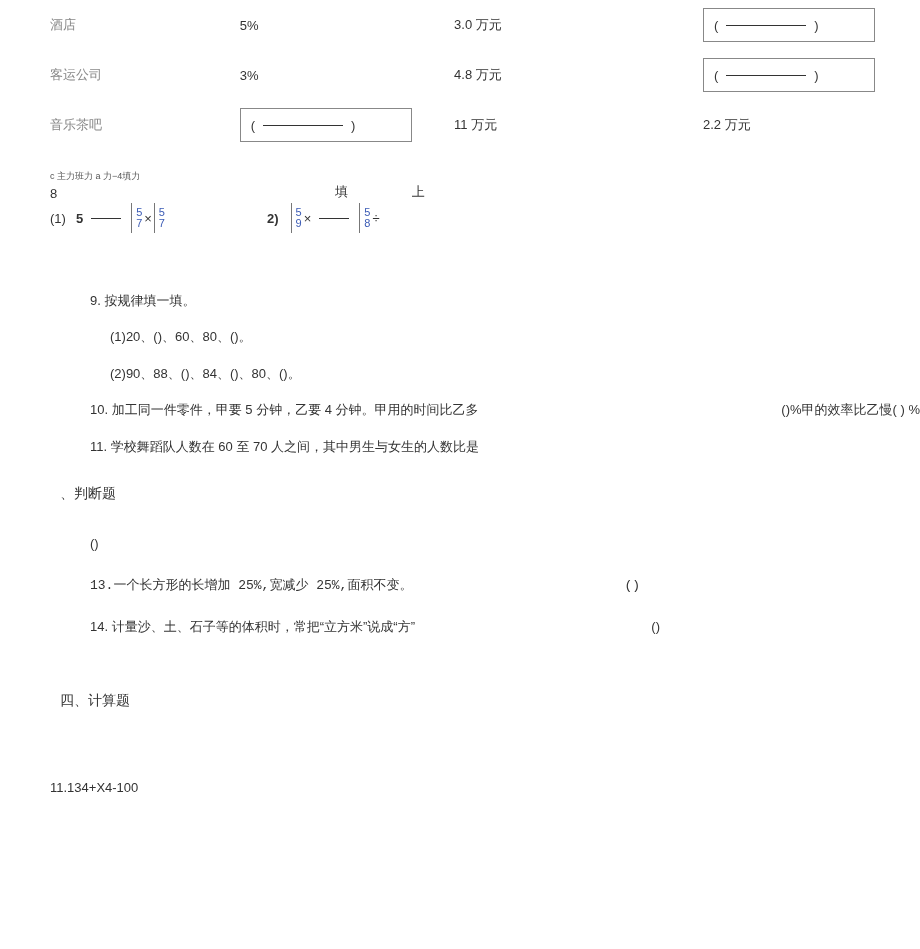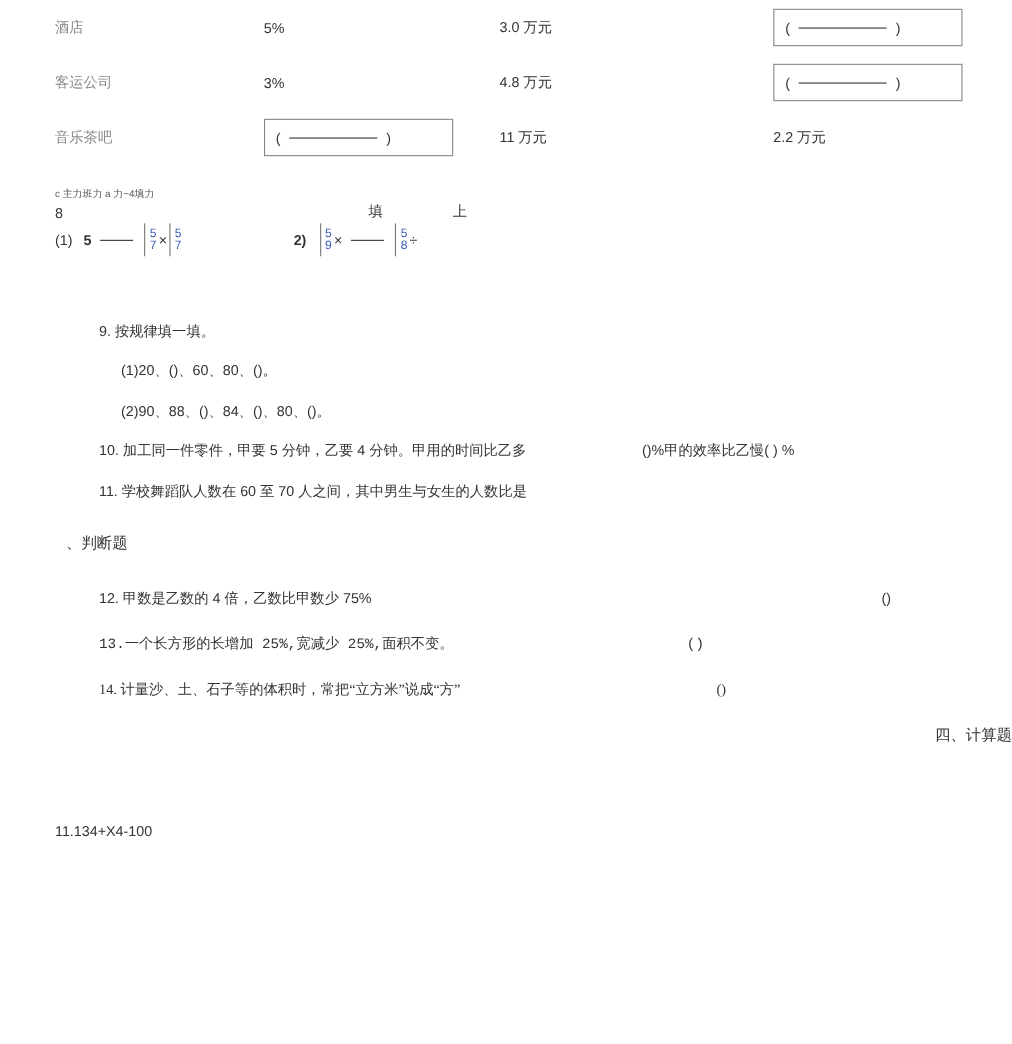--- a/index.html
+++ b/index.html
@@ -73,21 +73,21 @@
   .content-block {
     margin-left: 90px;
     margin-top: 50px;
     line-height: 2.8;
   }
   .sub-indent {
     margin-left: 20px;
   }
   .row-flex {
     display: flex;
-    justify-content: flex-start;
+    justify-content: space-between;
     gap: 17px;
   }
   .gap-right { margin-left: 88px; }
   .section-heading {
     margin-left: 60px;
     margin-top: 20px;
     font-size: 14px;
   }
   .judge-block {
     margin-left: 90px;
@@ -214,28 +214,27 @@
 
   <div class="row-flex">
     <div>11. 学校舞蹈队人数在 60 至 70 人之间，其中男生与女生的人数比是</div>
   </div>
 </div>
 
 <div class="section-heading">、判断题</div>
 
 <div class="judge-block">
   <div class="judge-row">
-    <div>12. 甲数是乙数的 4 倍，乙数比甲数少 75%</div>
     <div>()</div>
   </div>
   <div class="judge-row" style="padding-right:280px;font-family:Liberation Mono, monospace;">
     <div>13.一个长方形的长增加 25%,宽减少 25%,面积不变。</div>
     <div>()</div>
   </div>
-  <div class="judge-row" style="padding-right:260px;font-family:Liberation Serif, serif;">
+  <div class="judge-row" style="padding-right:260px;">
     <div>14. 计量沙、土、石子等的体积时，常把“立方米”说成“方”</div>
     <div>()</div>
   </div>
 </div>
 
-<div class="section-heading" style="margin-top:12px;text-align:right;">四、计算题</div>
+<div class="section-heading" style="margin-top:44px;">四、计算题</div>
 
 <div class="calc">11.134+X4-100</div>
 
 </body></html>

